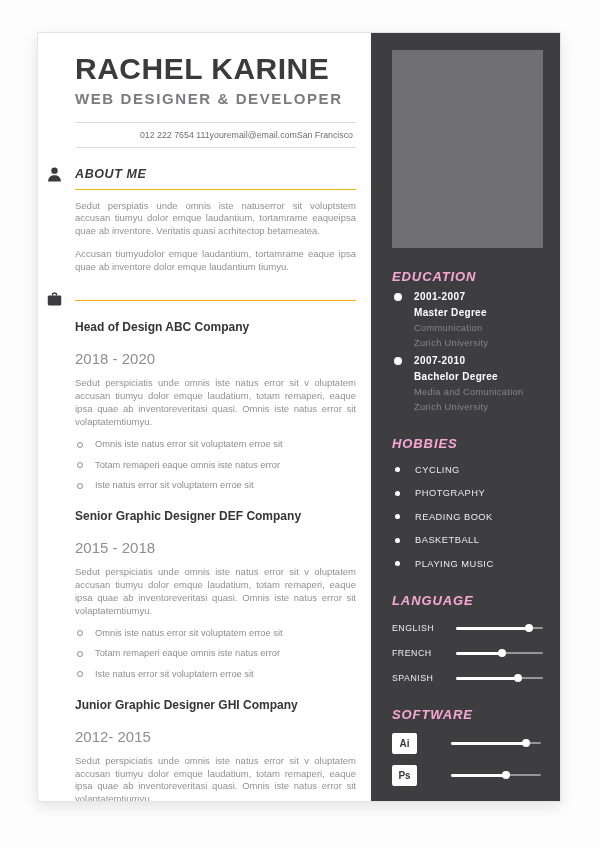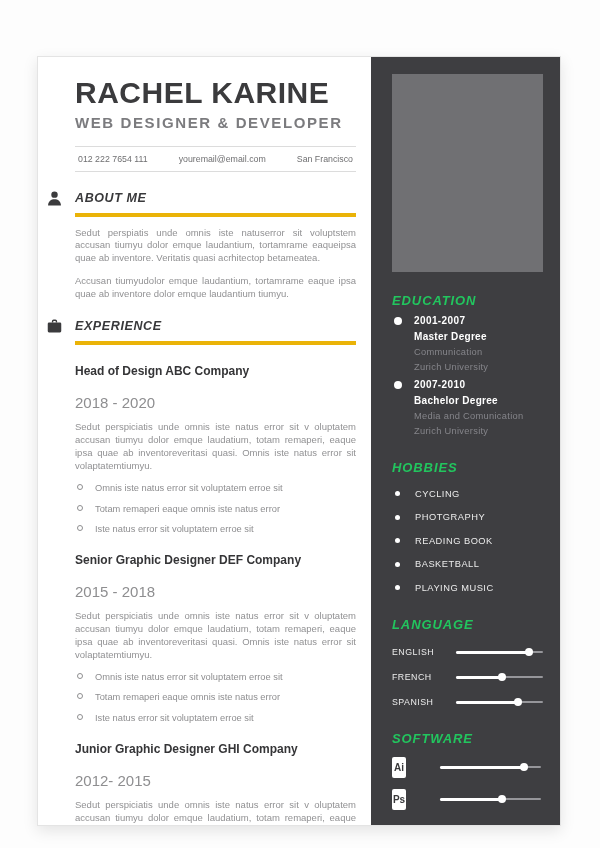--- a/index.html
+++ b/index.html
@@ -1,44 +1,44 @@
 <!DOCTYPE html>
 <html><head>
 <meta charset="utf-8">
 <style>
   * { margin:0; padding:0; box-sizing:border-box; }
   html,body { width:600px; height:848px; background:#ffffff; font-family:"Liberation Sans", sans-serif; }
   .canvas { position:relative; width:600px; height:848px; background:#fdfdfd; }
-  .page { position:absolute; left:37px; top:56px; width:524px; height:770px; background:#ffffff;
+  .page { position:absolute; left:37px; top:32px; width:524px; height:770px; background:#ffffff;
           border:1px solid #e4e4e4; box-shadow:0 5px 14px rgba(0,0,0,0.10); display:flex; overflow:hidden; }
 
   
   .left-col { width:333px; padding-left:37px; padding-right:15px; }
   .name { margin-top:20px; font-size:30px; font-weight:700; color:#3b3b3d; letter-spacing:0.5px; line-height:1.05; }
   .role { margin-top:5px; font-size:15px; font-weight:700; color:#7b7b7e; letter-spacing:1.6px; }
   .contact { margin-top:15px; width:281px; border-top:1px solid #dcdcdc; border-bottom:1px solid #dcdcdc;
-             padding:7px 3px; display:flex; justify-content:space-between; font-size:8.8px; color:#6f6f71; }
-
-  .sec-head { position:relative; width:281px; margin-top:19px; border-bottom:4px solid #eab308; padding-bottom:8px; }
+             padding:7px 3px; display:flex; justify-content:flex-end; font-size:8.8px; color:#6f6f71; }
+
+  .sec-head { position:relative; width:281px; margin-top:19px; border-bottom:1px solid #eab308; padding-bottom:8px; }
   .sec-head h2 { font-size:12.5px; font-style:italic; font-weight:700; color:#39393b; letter-spacing:0.6px; }
   .sec-icon { position:absolute; left:-28px; top:0; width:15px; height:15px; display:inline-block; }
 
   .body-text { width:281px; margin-top:10px; font-size:9.5px; line-height:12.8px; color:#919193; text-align:justify; }
 
   .job { width:281px; }
   .job-title { margin-top:19px; font-size:12px; font-weight:700; color:#353537; }
   .job-period { margin-top:16px; font-size:15px; color:#8e8e90; }
   .job-bullets { list-style:none; margin-top:4px; }
-  .job-bullets li { display:flex; align-items:flex-start; margin-top:10.5px; font-size:9.3px; color:#8e8e90; }
+  .job-bullets li { display:flex; align-items:center; margin-top:10.5px; font-size:9.3px; color:#8e8e90; }
   .o-dot { flex:0 0 auto; width:6px; height:6px; border:1.3px solid #8e8e90; border-radius:50%; margin:1px 12px 0 2px; }
 
   
   .sidebar { width:191px; background:#3e3e41; color:#ffffff; padding:17px 19px 0 21px; }
   .photo { width:151px; height:198px; background:#707073; }
-  .side-head { font-size:13px; font-style:italic; font-weight:700; letter-spacing:0.9px; color:#22c55e; }
+  .side-head { font-size:13px; font-style:italic; font-weight:700; letter-spacing:0.9px; color:#f9a8d4; }
   .edu-head { margin-top:21px; }
   .edu-entry { display:flex; margin-top:7px; }
   .edu-dot { flex:0 0 auto; width:8px; height:8px; background:#ffffff; border-radius:50%; margin:2px 12px 0 2px; }
   .edu-period { font-size:10px; font-weight:700; letter-spacing:0.4px; }
   .edu-degree { margin-top:5px; font-size:10px; font-weight:700; letter-spacing:0.3px; }
   .edu-field, .edu-school { margin-top:5px; font-size:9.3px; color:#85858a; letter-spacing:0.3px; }
 
   .hobby-head { margin-top:24px; }
   .hobby { display:flex; align-items:center; margin-top:13.5px;text-align:right; }
   .hobby-dot { flex:0 0 auto; width:5px; height:5px; background:#ffffff; border-radius:50%; margin:0 15px 0 3px; }
@@ -48,21 +48,21 @@
   .lang-row { display:flex; align-items:center; margin-top:16px; height:9px; }
   .lang-label { width:64px; font-size:8.8px; color:#ececec; letter-spacing:0.5px; }
 
   .slider { position:relative; flex:1; height:9px; }
   .slider-track { position:absolute; left:0; right:0; top:3.5px; height:2px; background:#96969a; border-radius:1px; }
   .slider-fill { position:absolute; left:0; top:3px; height:3px; width:var(--level,50%); background:#ffffff; border-radius:1.5px; }
   .slider-dot { position:absolute; top:0.5px; left:calc(var(--level,50%) - 4px); width:8px; height:8px; background:#ffffff; border-radius:50%; }
 
   .soft-head { margin-top:24px; }
   .soft-row { display:flex; align-items:center; margin-top:11px; }
-  .soft-badge { flex:0 0 auto; width:14px; height:21px; background:#ffffff; color:#39393b; font-size:10px; font-weight:700;
+  .soft-badge { flex:0 0 auto; width:25px; height:21px; background:#ffffff; color:#39393b; font-size:10px; font-weight:700;
                 display:flex; align-items:center; justify-content:center; border-radius:2px; margin-right:34px; }
   .soft-row .slider { margin-right:2px; }
 </style>
 </head>
 <body>
 
 <div class="canvas">
   <div class="page">
 
     <div class="left-col">
@@ -89,21 +89,20 @@
       <p class="body-text">Sedut perspiatis unde omnis iste natuserror sit voluptstem accusan tiumyu dolor emque laudantium, tortamrame eaqueipsa quae ab inventore. Veritatis quasi acrhitectop betameatea.</p>
       <p class="body-text">Accusan tiumyudolor emque laudantium, tortamrame eaque ipsa quae ab inventore dolor emque laudantium tiumyu.</p>
 
       <div class="sec-head">
         <span class="sec-icon">
           <svg width="15" height="15" viewBox="0 0 14 14">
             <path d="M5.2 3.2 V2.2 a1 1 0 0 1 1-1 h1.6 a1 1 0 0 1 1 1 v1" fill="none" stroke="#3b3b3d" stroke-width="1.3"></path>
             <rect x="0.7" y="3.2" width="12.6" height="9.3" rx="1.2" fill="#3b3b3d"></rect>
           </svg>
         </span>
-        <h2>EXPERIENCE</h2>
       </div>
 
       <div class="job">
         <div class="job-title">Head of Design ABC Company</div>
         <div class="job-period">2018 - 2020</div>
         <p class="body-text">Sedut perspiciatis unde omnis iste natus error sit v oluptatem accusan tiumyu dolor emque laudatium, totam remaperi, eaque ipsa quae ab inventoreveritasi quasi. Omnis iste natus error sit volaptatemtiumyu.</p>
         <ul class="job-bullets">
           <li>
               <span class="o-dot"></span>
               <span>Omnis iste natus error sit voluptatem erroe sit</span>

